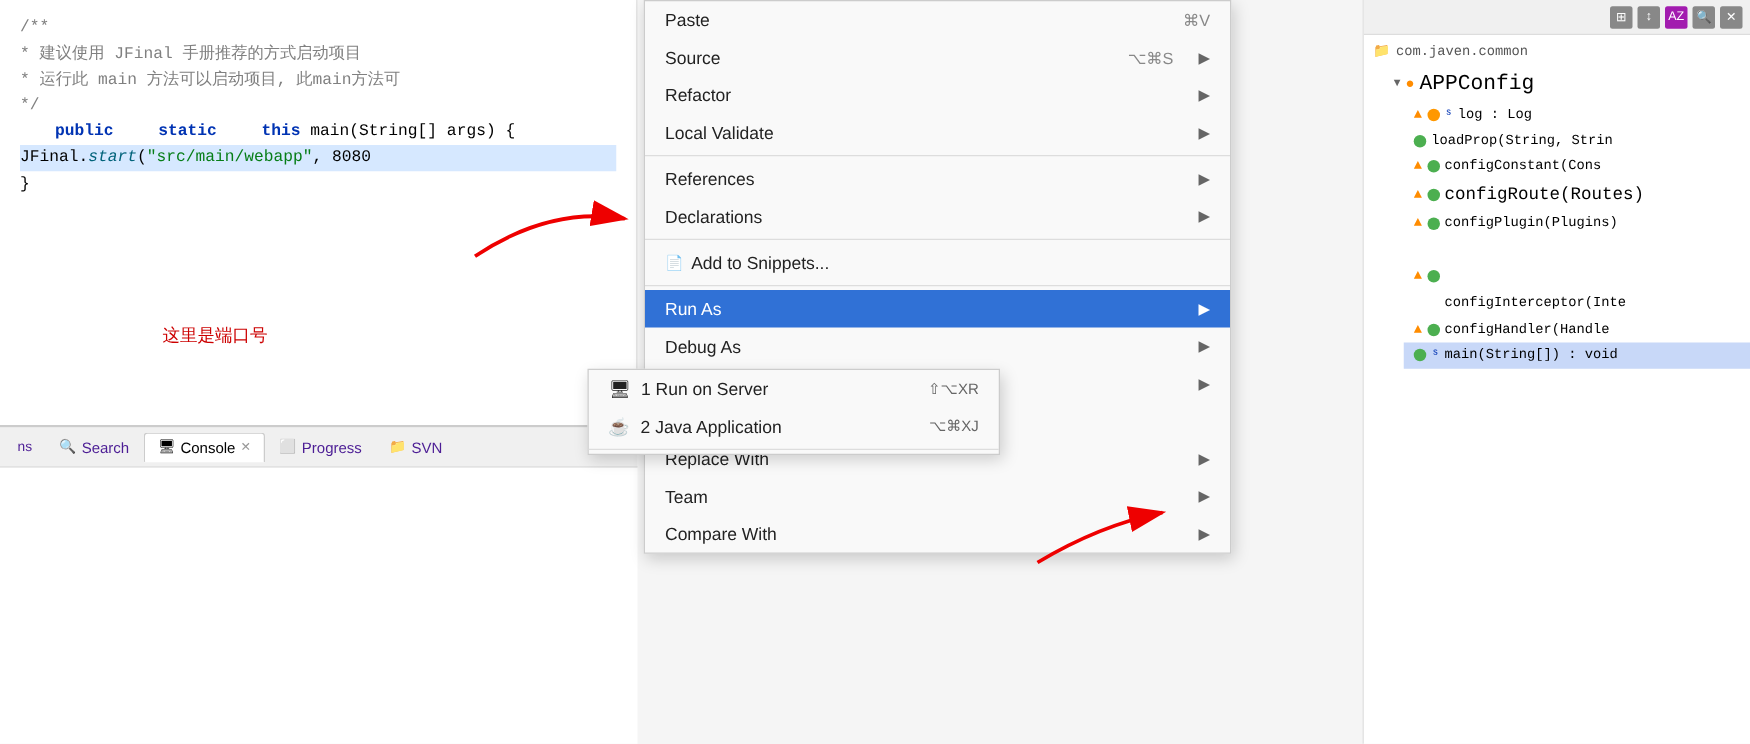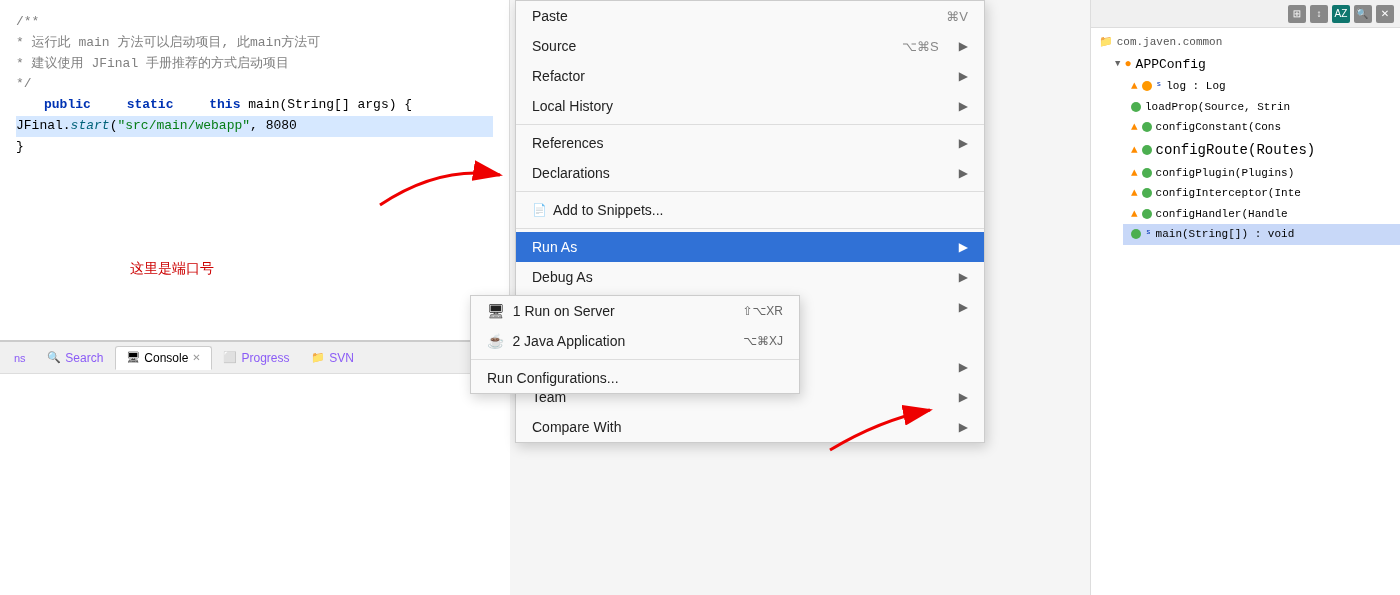--- a/index.html
+++ b/index.html
@@ -46,21 +46,21 @@
       align-items: center;
       height: 32px;
       background: #f0f0f0;
       border-bottom: 1px solid #ddd;
       padding: 0 4px;
       gap: 2px;
     }
     .tab {
       padding: 4px 10px;
       font-size: 12px;
-      color: #8b5cf6;
+      color: #4c1d95;
       cursor: pointer;
       border-radius: 3px 3px 0 0;
       display: flex; align-items: center; gap: 4px;
     }
     .tab.active {
       background: #fff;
       border: 1px solid #ccc;
       border-bottom: 1px solid #fff;
       color: #000;
     }
@@ -193,22 +193,22 @@
       color: #c00;
       font-size: 14px;
       z-index: 50;
     }
   </style>
 </head>
 <body>
 
 <div class="editor-area">
   <div class="code-line code-comment">/**</div>
+  <div class="code-line code-comment"> * 建议使用 JFinal 手册推荐的方式启动项目</div>
   <div class="code-line code-comment"> * 运行此 main 方法可以启动项目, 此main方法可</div>
-  <div class="code-line code-comment"> * 建议使用 JFinal 手册推荐的方式启动项目</div>
   <div class="code-line code-comment"> */</div>
   <div class="code-line">
     <span class="code-keyword">public</span>
     <span> </span><span class="code-keyword">static</span>
     <span> </span><span class="code-keyword">this</span>
     <span> main(String[] args) {</span>
   </div>
   <div class="code-line code-highlight">
     <span>    JFinal.<span class="code-method">start</span>(<span class="code-string">"src/main/webapp"</span>, 8080</span>
   </div>
@@ -272,21 +272,21 @@
     </span>
   </div>
   <div class="menu-item">
     <span class="menu-item-left">
       <span>Refactor</span>
     </span>
     <span class="arrow">▶</span>
   </div>
   <div class="menu-item">
     <span class="menu-item-left">
-      <span>Local History</span>
+      <span>Local Validate</span>
     </span>
     <span class="arrow">▶</span>
   </div>
   <div class="menu-separator"></div>
   <div class="menu-item">
     <span class="menu-item-left">
       <span>References</span>
     </span>
     <span class="arrow">▶</span>
   </div>
@@ -356,85 +356,82 @@
     <span class="sub-shortcut">⇧⌥XR</span>
   </div>
   <div class="submenu-item">
     <span class="sub-left">
       <span class="sub-icon">☕</span>
       <span>2 Java Application</span>
     </span>
     <span class="sub-shortcut">⌥⌘XJ</span>
   </div>
   <div class="menu-separator"></div>
-  <div class="run-configs">
-    <span>Run Configurations...</span>
-  </div>
 </div>
 
 <div class="arrow-annotation arrow2">
   <svg width="160" height="80" viewBox="0 0 160 80">
     <defs>
       <marker id="arrowhead2" markerWidth="10" markerHeight="7" refX="9" refY="3.5" orient="auto">
         <polygon points="0 0, 10 3.5, 0 7" fill="#e00"></polygon>
       </marker>
     </defs>
     <path d="M 30 60 Q 80 30 130 20" stroke="#e00" stroke-width="3" fill="none" marker-end="url(#arrowhead2)"></path>
   </svg>
 </div>
 
 <div class="right-panel">
   <div class="right-toolbar">
     <span class="toolbar-icon" style="background:#888;">⊞</span>
     <span class="toolbar-icon" style="background:#888;">↕</span>
-    <span class="toolbar-icon" style="background:#0f766e;">AZ</span>
+    <span class="toolbar-icon" style="background:#a21caf;">AZ</span>
     <span class="toolbar-icon" style="background:#888;">🔍</span>
     <span class="toolbar-icon" style="background:#888;">✕</span>
   </div>
   <div class="tree-area">
     <div class="tree-item">
       <span style="color:#888;font-size:11px;">📁</span>
       <span style="color:#555;font-size:11px;">com.javen.common</span>
     </div>
     <div class="tree-item tree-indent">
       <span class="triangle">▼</span>
       <span style="color:#FF8C00;">●</span>
-      <span style="font-size:13px;">
+      <span style="font-size:17px;">
         <span>APPConfig</span>
       </span>
     </div>
     <div class="tree-item tree-indent2">
       <span style="color:#FF8C00;font-size:11px;">▲</span>
       <span class="tree-dot dot-orange"></span>
       <span style="font-size:11px;color:#0033b3;">ˢ</span>
       <span style="font-size:11px;"> log : Log</span>
     </div>
     <div class="tree-item tree-indent2">
       <span class="tree-dot dot-green"></span>
-      <span style="font-size:11px;"> loadProp(Source, Strin</span>
+      <span style="font-size:11px;"> loadProp(String, Strin</span>
     </div>
     <div class="tree-item tree-indent2">
       <span style="color:#FF8C00;font-size:11px;">▲</span>
       <span class="tree-dot dot-green"></span>
       <span style="font-size:11px;"> configConstant(Cons</span>
     </div>
     <div class="tree-item tree-indent2">
       <span style="color:#FF8C00;font-size:11px;">▲</span>
       <span class="tree-dot dot-green"></span>
       <span style="font-size:14px;"> configRoute(Routes)</span>
     </div>
     <div class="tree-item tree-indent2">
       <span style="color:#FF8C00;font-size:11px;">▲</span>
       <span class="tree-dot dot-green"></span>
       <span style="font-size:11px;"> configPlugin(Plugins)</span>
     </div>
     <div class="tree-item tree-indent2">
       <span style="color:#FF8C00;font-size:11px;">▲</span>
       <span class="tree-dot dot-green"></span>
-      <span style="font-size:11px;"> configInterceptor(Inte</span>
+      <span style="font-size:11px;margin-top:44px;"> configInterceptor(Inte</span>
     </div>
     <div class="tree-item tree-indent2">
       <span style="color:#FF8C00;font-size:11px;">▲</span>
       <span class="tree-dot dot-green"></span>
       <span style="font-size:11px;"> configHandler(Handle</span>
     </div>
     <div class="tree-item tree-indent2 selected" style="background:#c8d8f8;">
       <span class="tree-dot dot-green"></span>
       <span style="font-size:11px;color:#0033b3;">ˢ</span>
       <span style="font-size:11px;"> main(String[]) : void</span>

